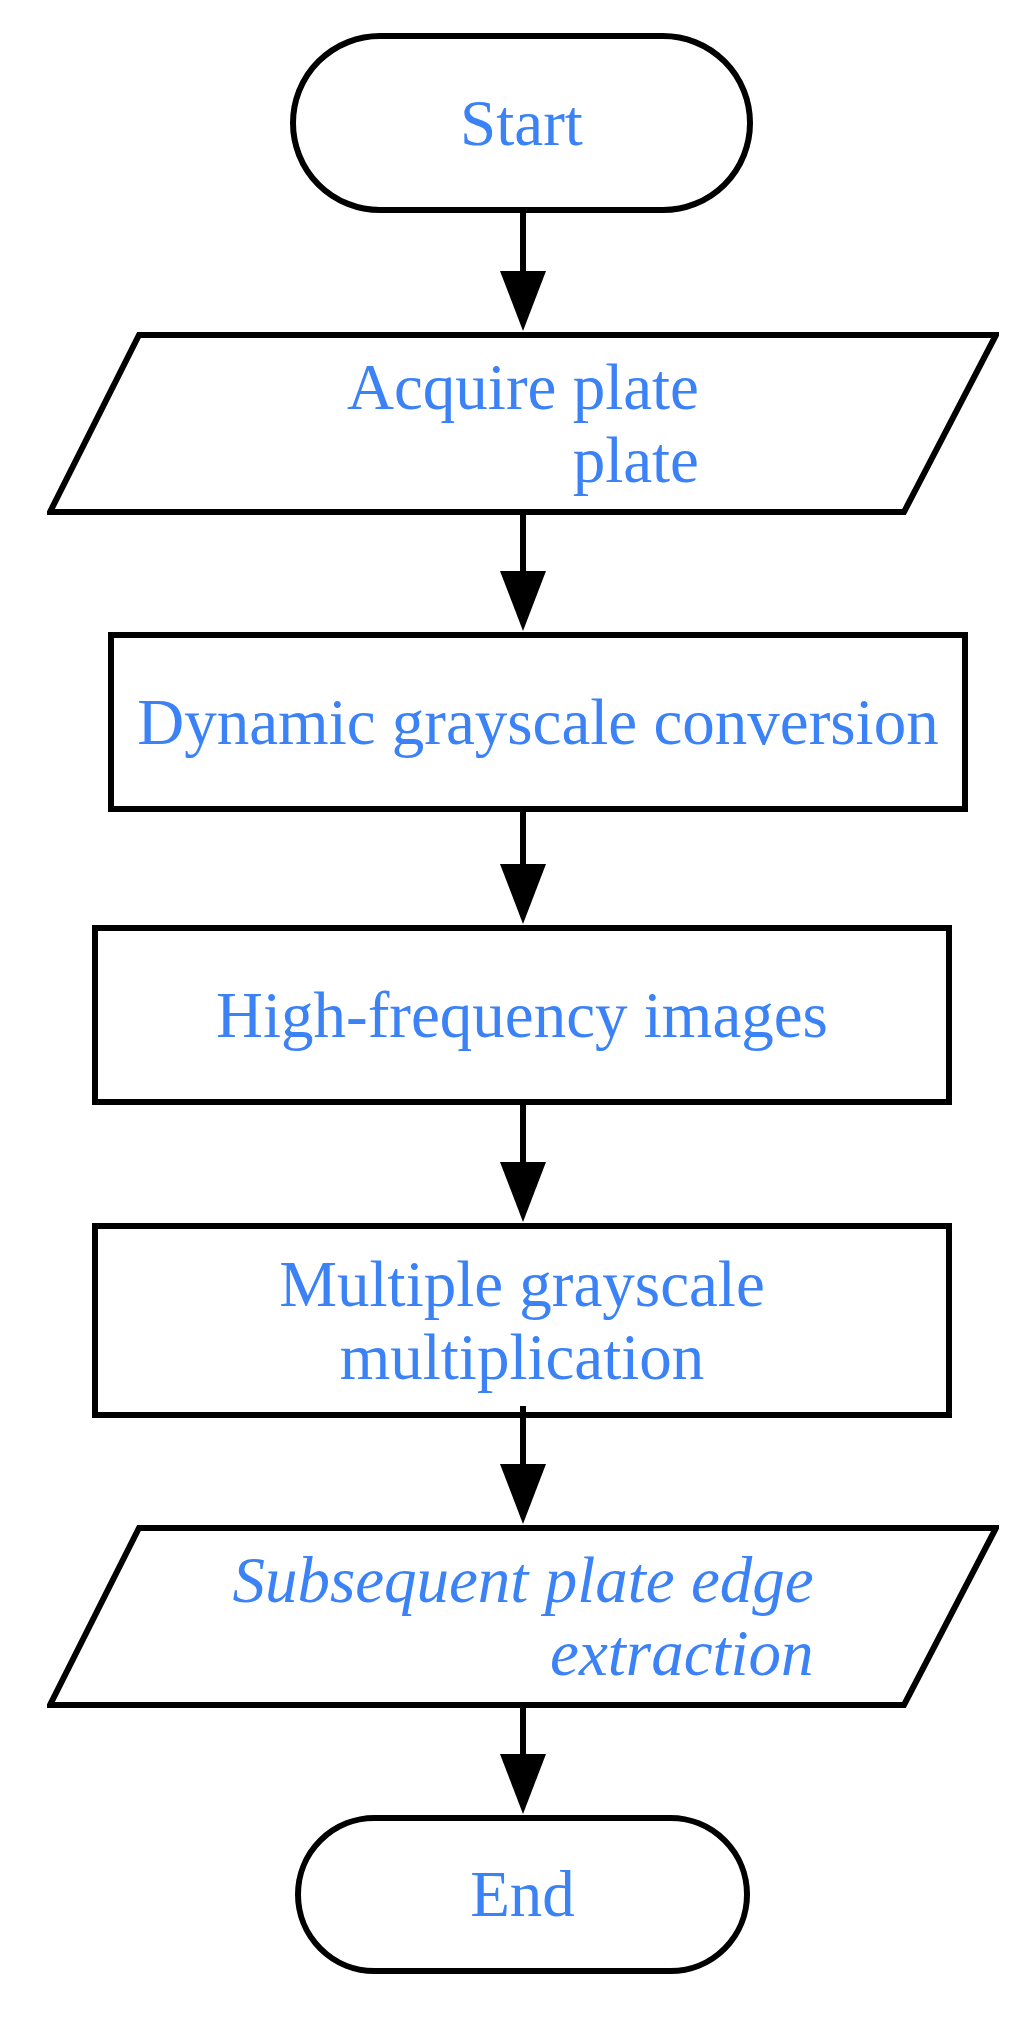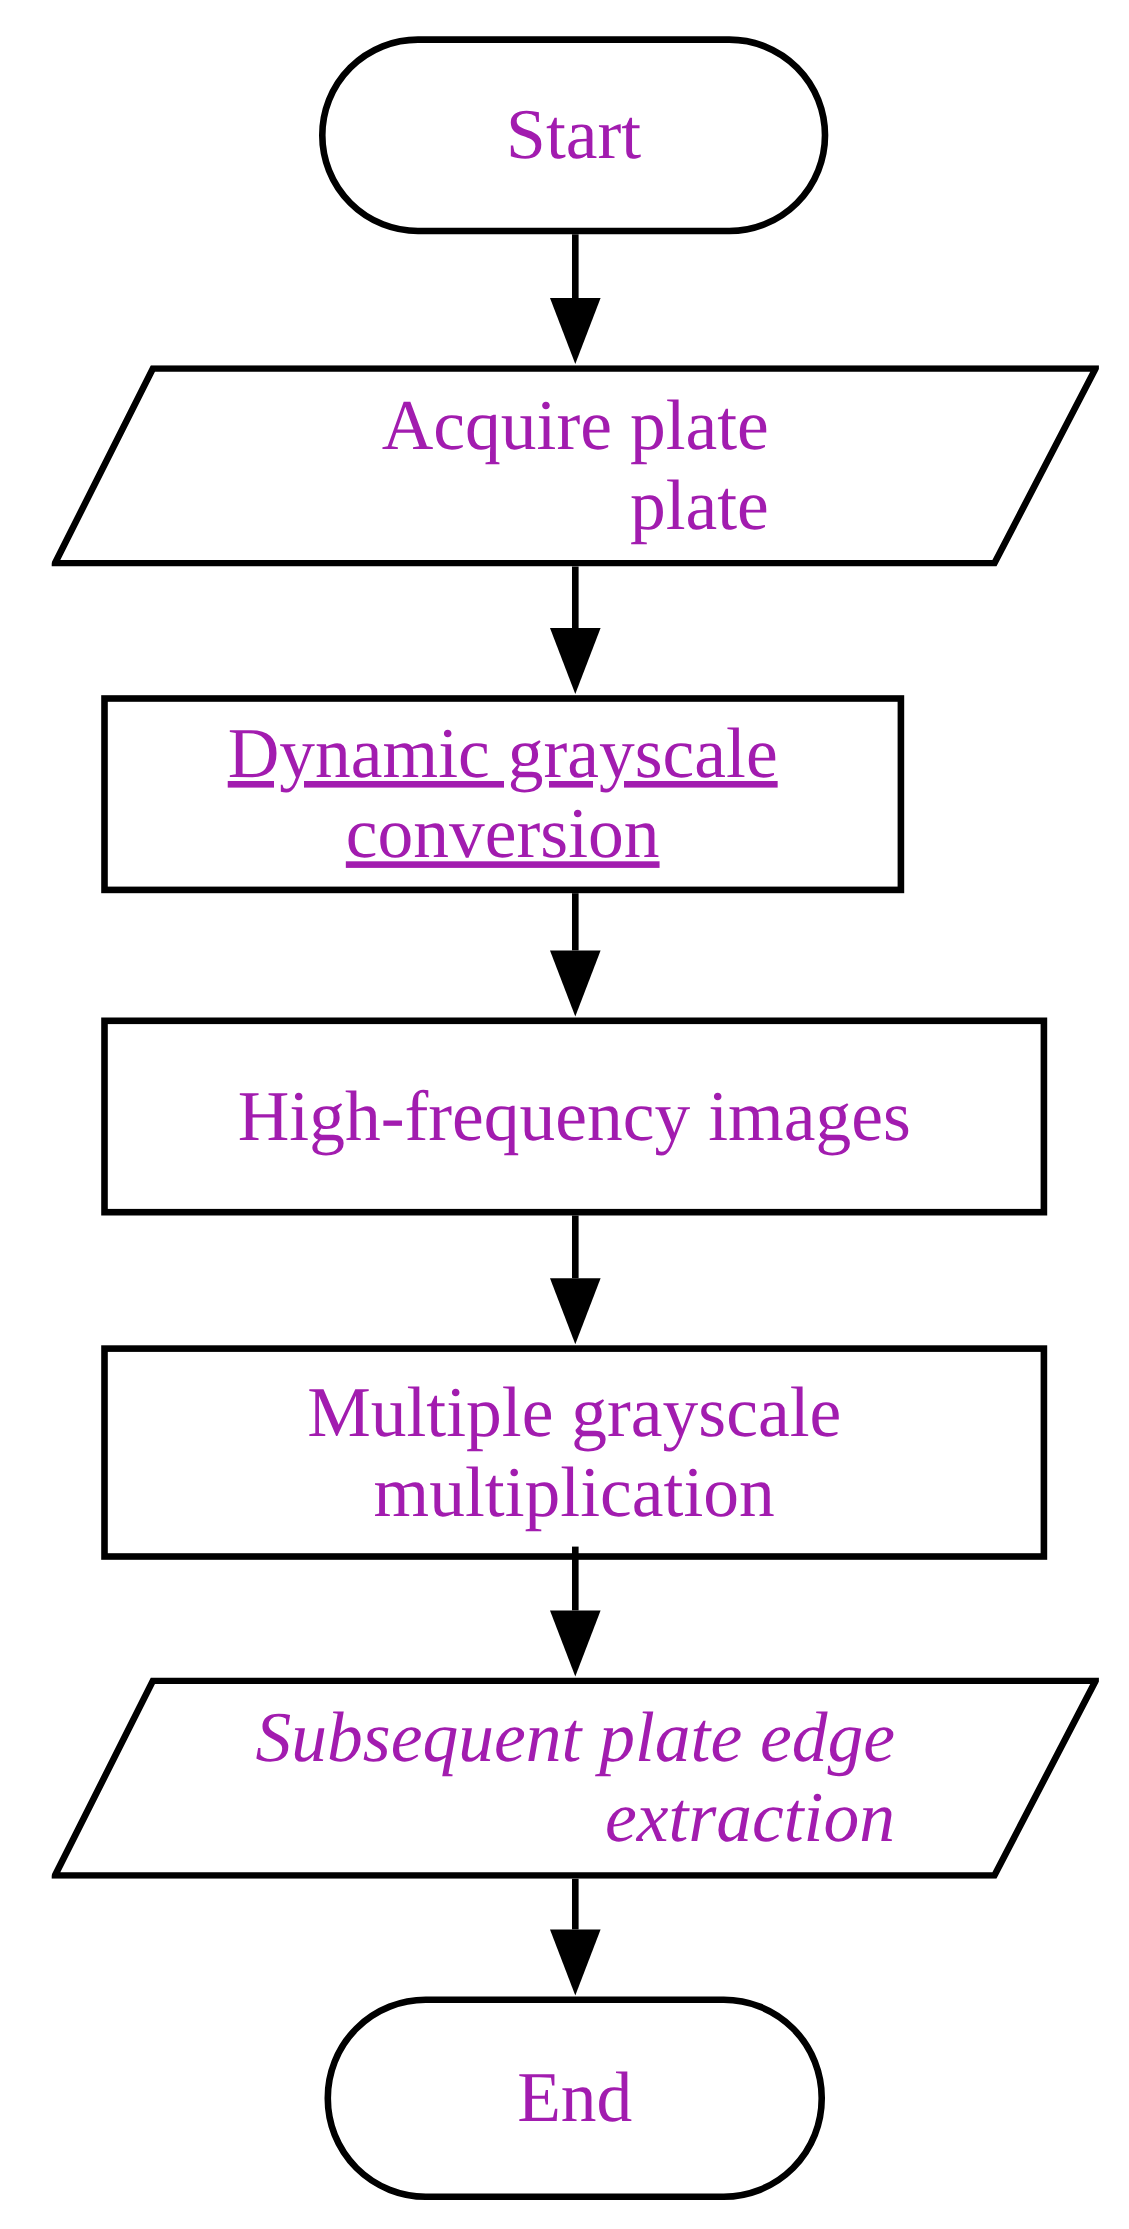--- a/index.html
+++ b/index.html
@@ -6,21 +6,21 @@
     margin: 0;
     padding: 0;
     background: #ffffff;
   }
   .canvas {
     position: relative;
     width: 1026px;
     height: 2026px;
     background: #ffffff;
     font-family: "Liberation Serif", "DejaVu Serif", serif;
-    color: #a21caf;
+    color: #3b82f6;
     overflow: hidden;
   }
   .node {
     position: absolute;
     box-sizing: border-box;
     display: flex;
     flex-direction: column;
     align-items: center;
     justify-content: center;
     text-align: center;
@@ -75,25 +75,25 @@
     bottom: 0;
     width: 0;
     height: 0;
     border-left: 23px solid transparent;
     border-right: 23px solid transparent;
     border-top: 60px solid #000000;
   }
   
   #n-start   { left: 290px; top: 33px;   width: 463px; height: 180px; }
   #n-acquire { left: 47px;  top: 332px;  width: 952px; height: 183px; }
-  #n-gray    { left: 92px;  top: 632px;  width: 730px; height: 180px; text-decoration: underline; }
+  #n-gray    { left: 108px;  top: 632px;  width: 860px; height: 180px; }
   #n-high    { left: 92px;  top: 925px;  width: 860px; height: 180px; }
   #n-mult    { left: 92px;  top: 1223px; width: 860px; height: 195px; }
   #n-extract { left: 47px;  top: 1525px; width: 952px; height: 183px; font-style: italic; }
-  #n-end     { left: 295px; top: 1815px; width: 455px; height: 185px; }
+  #n-end     { left: 295px; top: 1815px; width: 455px; height: 159px; }
 
   #a1 { top: 213px;  height: 118px; } #a1 .stem { height: 58px; }
   #a2 { top: 515px;  height: 116px; } #a2 .stem { height: 56px; }
   #a3 { top: 812px;  height: 112px; } #a3 .stem { height: 52px; }
   #a4 { top: 1105px; height: 117px; } #a4 .stem { height: 57px; }
   #a5 { top: 1406px; height: 118px; } #a5 .stem { height: 58px; }
   #a6 { top: 1708px; height: 106px; } #a6 .stem { height: 46px; }
 </style>
 </head>
 <body>

